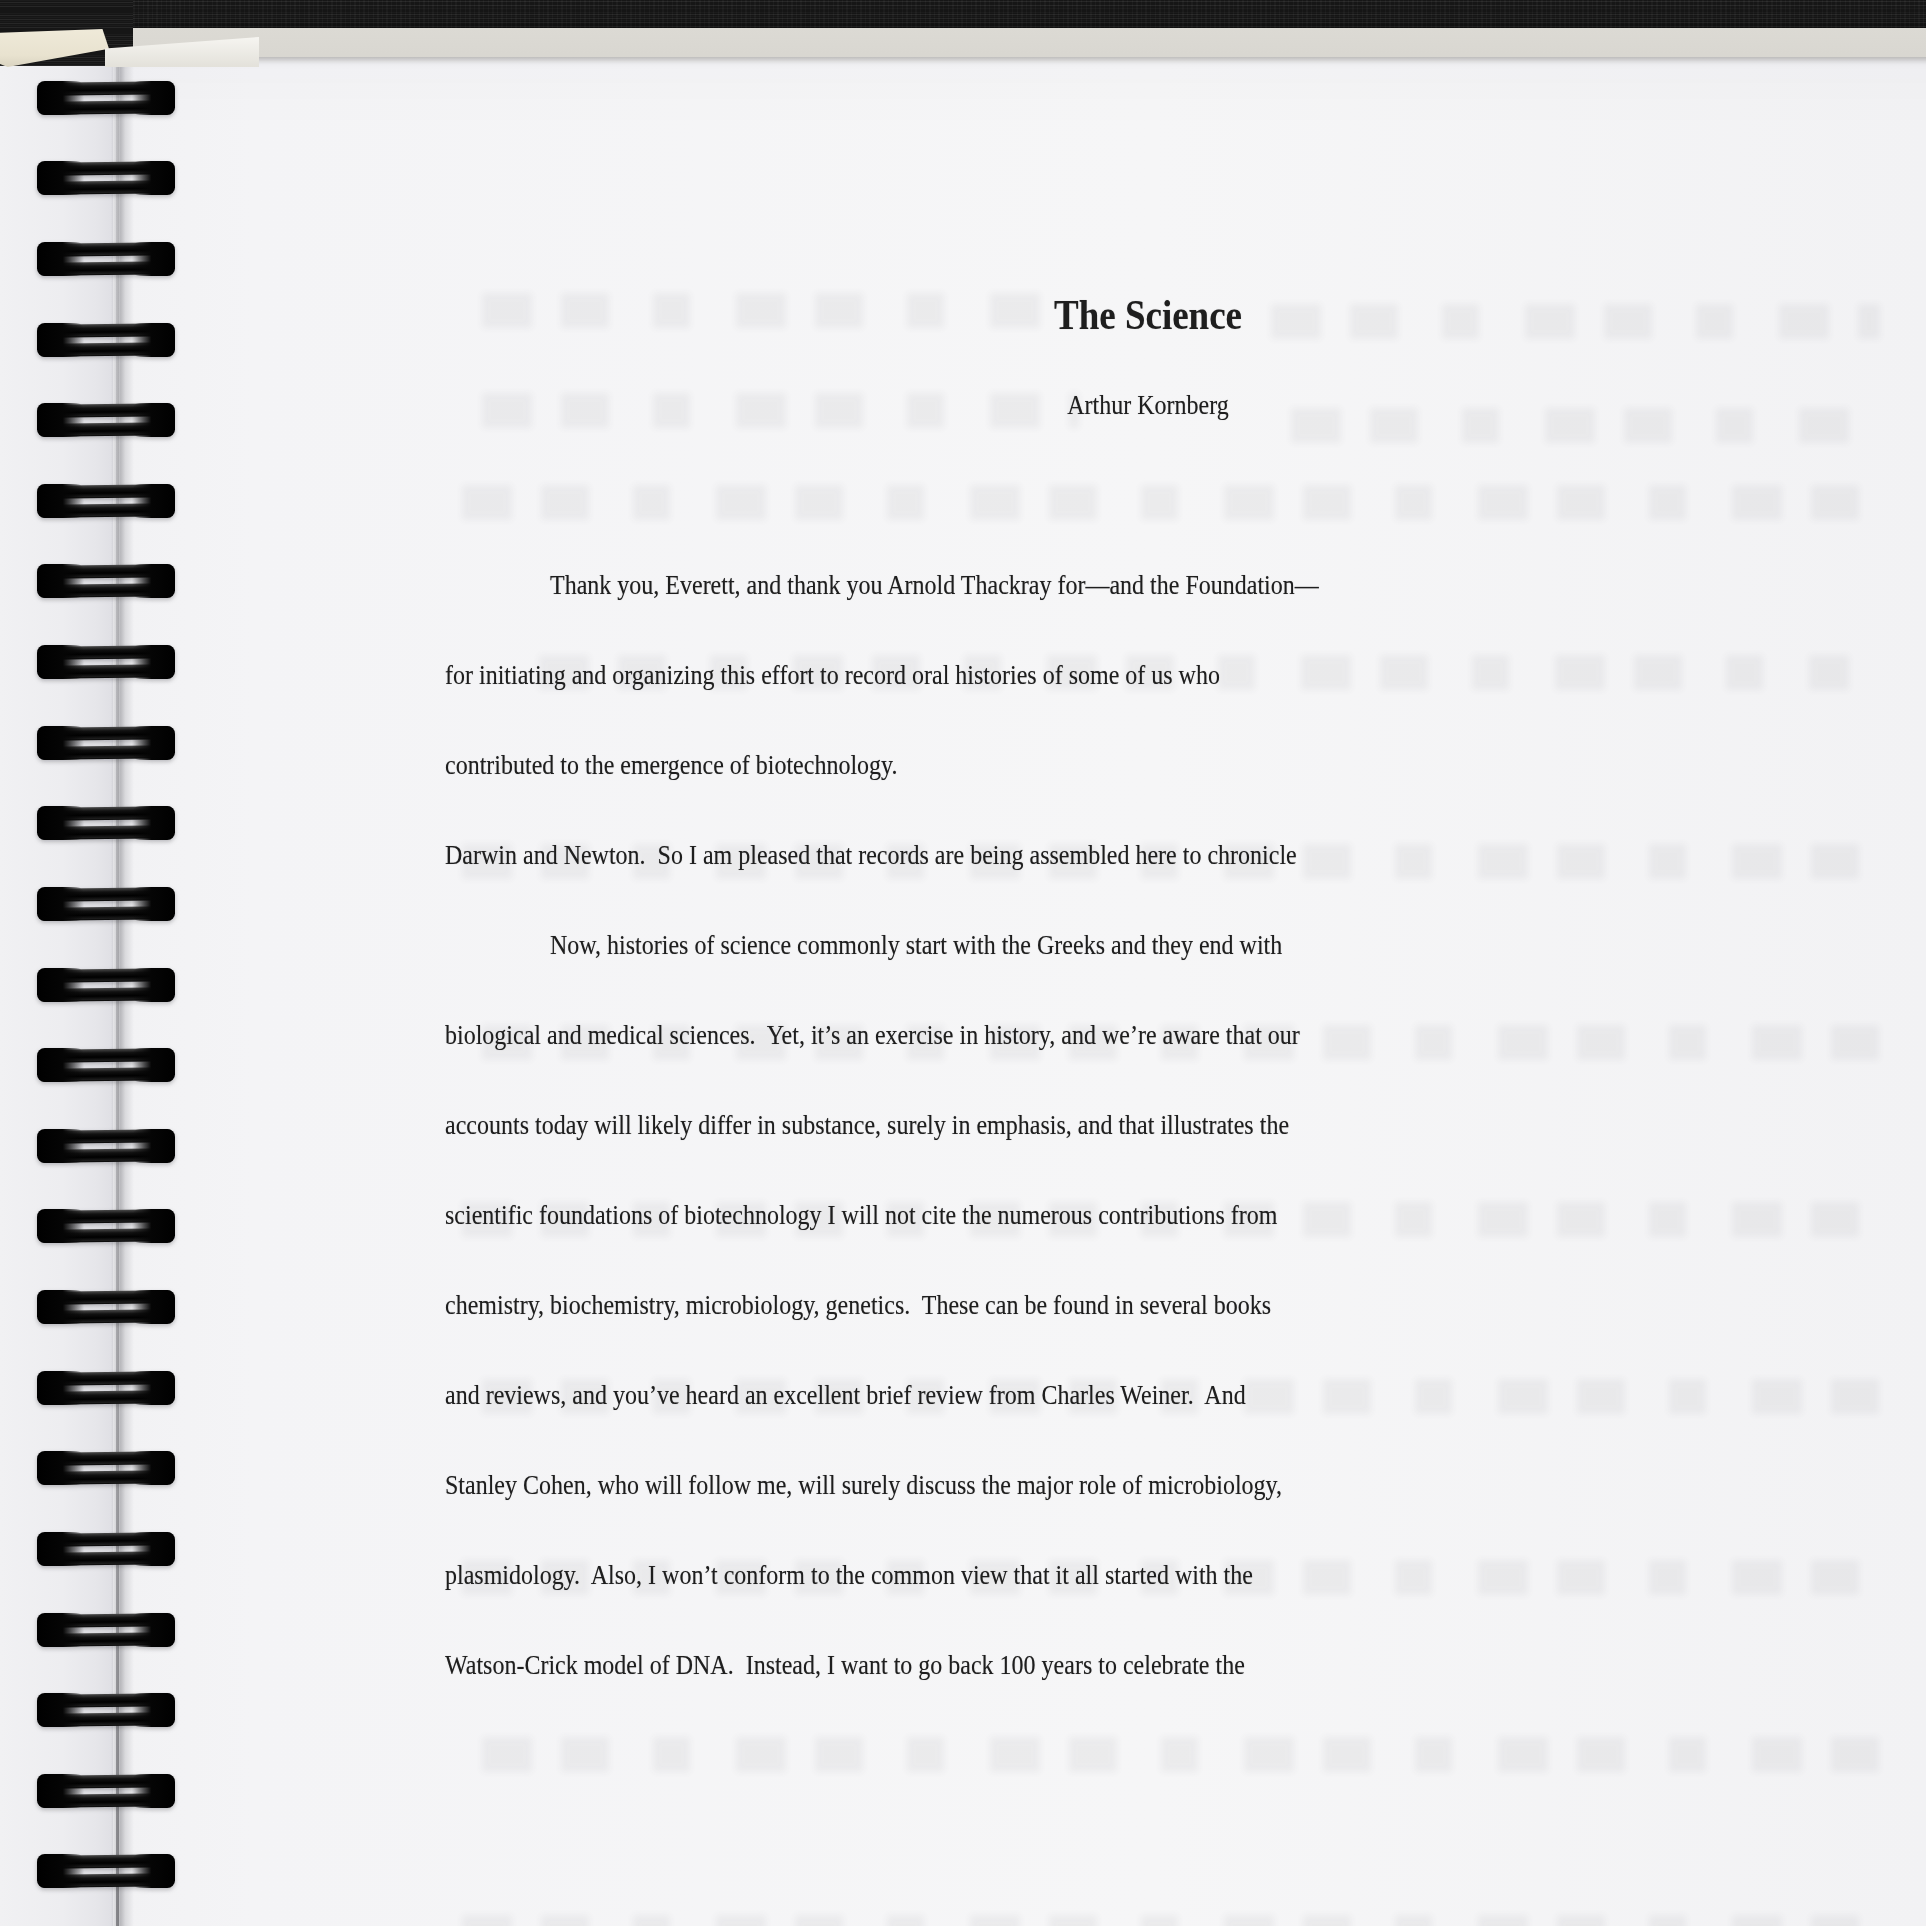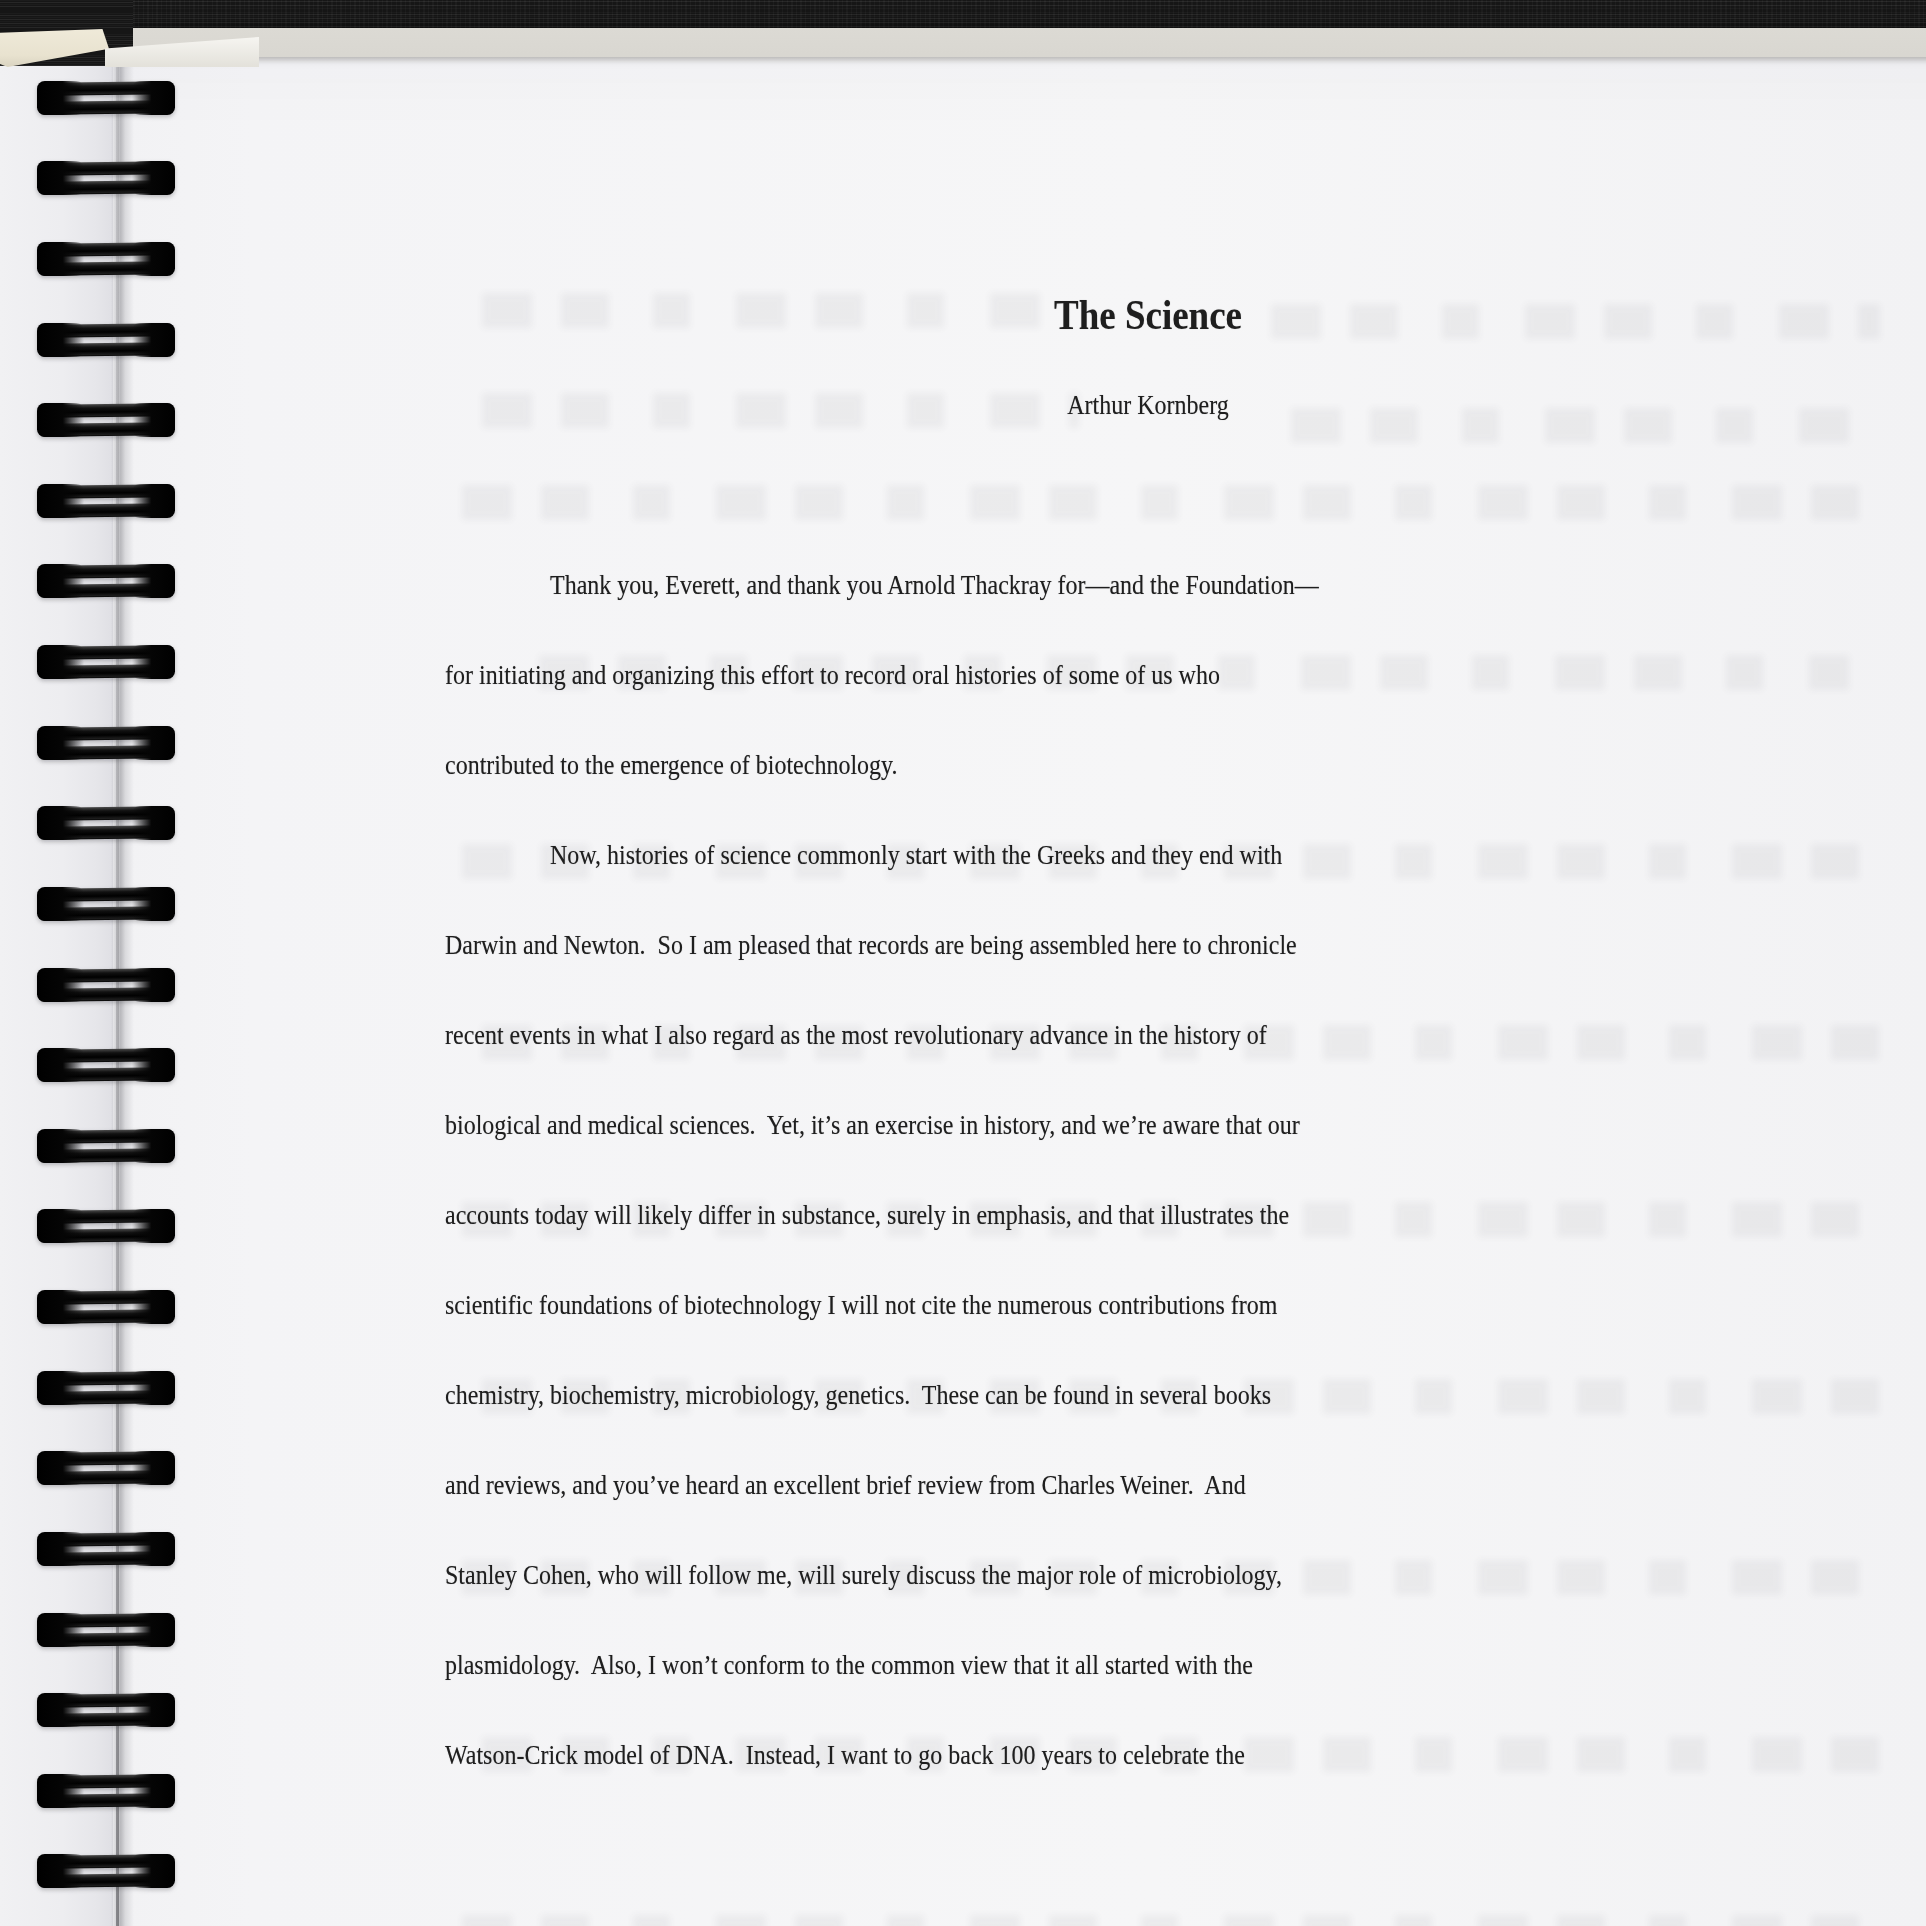--- a/index.html
+++ b/index.html
@@ -131,23 +131,22 @@
       <div class="bleed" style="top: 1915px; left: 462px; width: 1433px;"></div>
     </div>
 
   <div class="text-block">
       <div class="line center bold"><span class="txt">The Science</span></div>
       <div class="line center"><span class="txt">Arthur Kornberg</span></div>
       <div class="line"><span class="txt"></span></div>
       <div class="line indent"><span class="txt">Thank you, Everett, and thank you Arnold Thackray for—and the Foundation—</span></div>
       <div class="line"><span class="txt">for initiating and organizing this effort to record oral histories of some of us who</span></div>
       <div class="line"><span class="txt">contributed to the emergence of biotechnology.</span></div>
+      <div class="line"><span class="txt">Darwin and Newton.  So I am pleased that records are being assembled here to chronicle</span></div>
       <div class="line indent"><span class="txt">Now, histories of science commonly start with the Greeks and they end with</span></div>
-      <div class="line"><span class="txt">Darwin and Newton.  So I am pleased that records are being assembled here to chronicle</span></div>
-      <div class="line"><span class="txt">recent events in what I also regard as the most revolutionary advance in the history of</span></div>
       <div class="line"><span class="txt">biological and medical sciences.  Yet, it’s an exercise in history, and we’re aware that our</span></div>
       <div class="line"><span class="txt">accounts today will likely differ in substance, surely in emphasis, and that illustrates the</span></div>
       <div class="line"><span class="txt">scientific foundations of biotechnology I will not cite the numerous contributions from</span></div>
       <div class="line"><span class="txt">chemistry, biochemistry, microbiology, genetics.  These can be found in several books</span></div>
       <div class="line"><span class="txt">and reviews, and you’ve heard an excellent brief review from Charles Weiner.  And</span></div>
       <div class="line"><span class="txt">Stanley Cohen, who will follow me, will surely discuss the major role of microbiology,</span></div>
       <div class="line"><span class="txt">plasmidology.  Also, I won’t conform to the common view that it all started with the</span></div>
       <div class="line"><span class="txt">Watson-Crick model of DNA.  Instead, I want to go back 100 years to celebrate the</span></div>
     </div>
 

